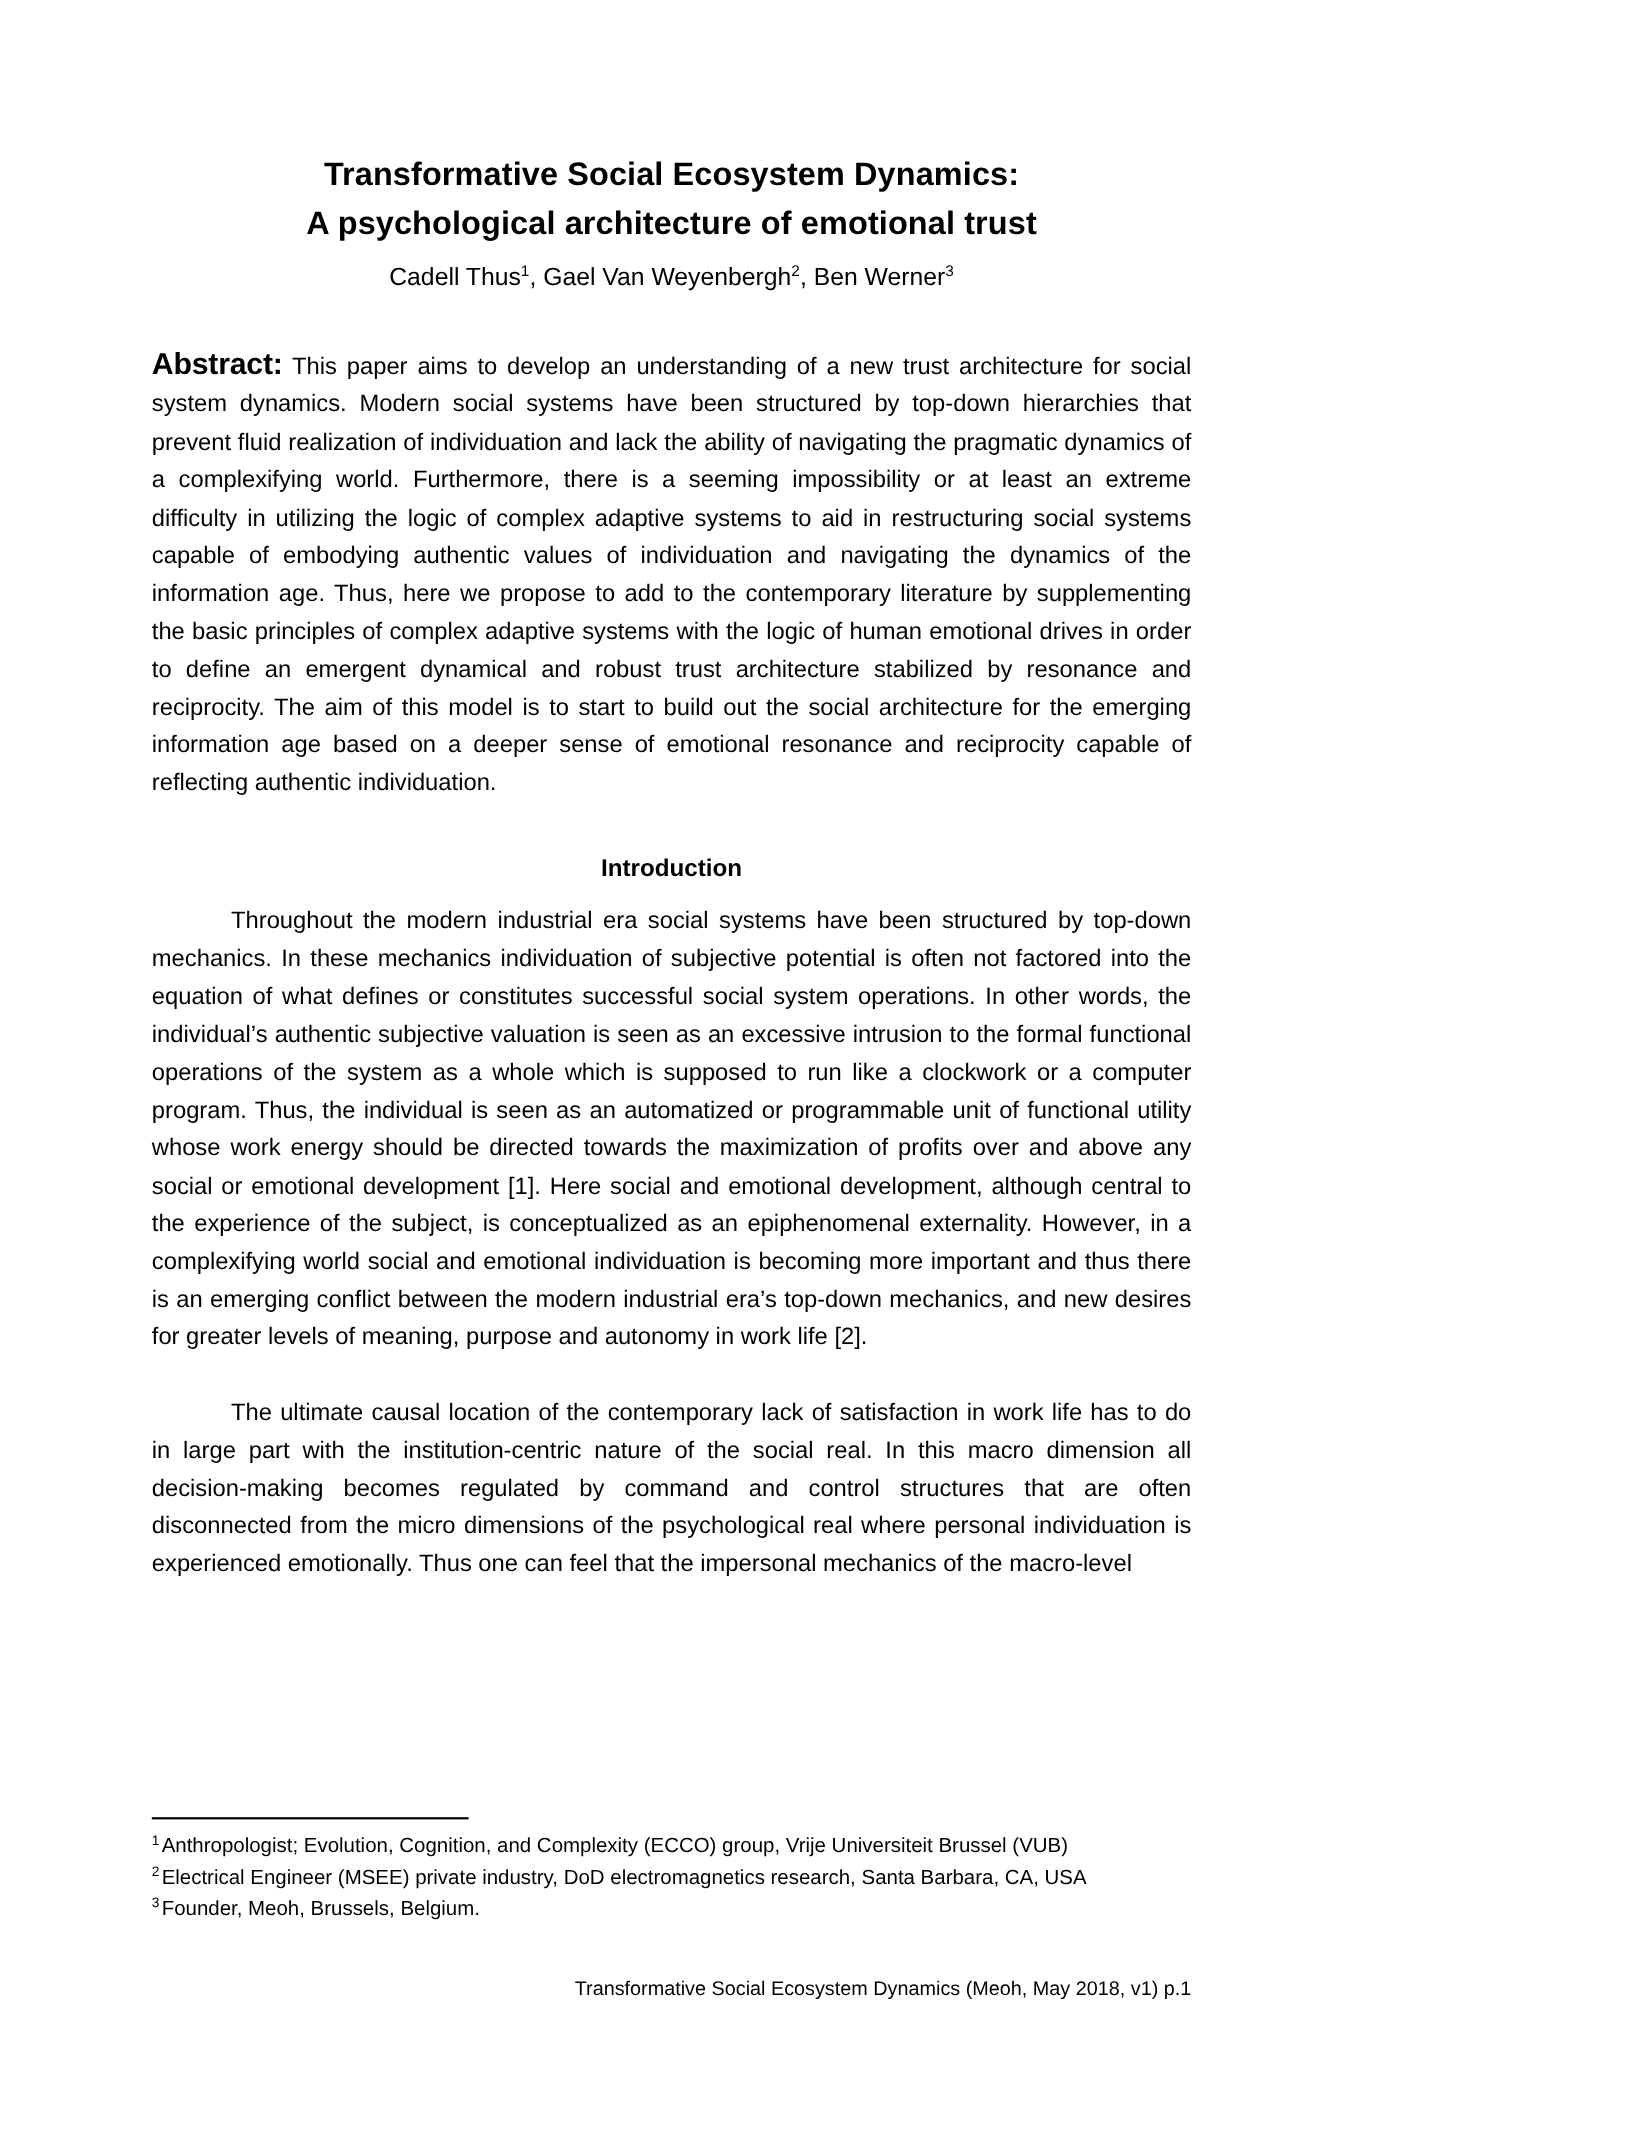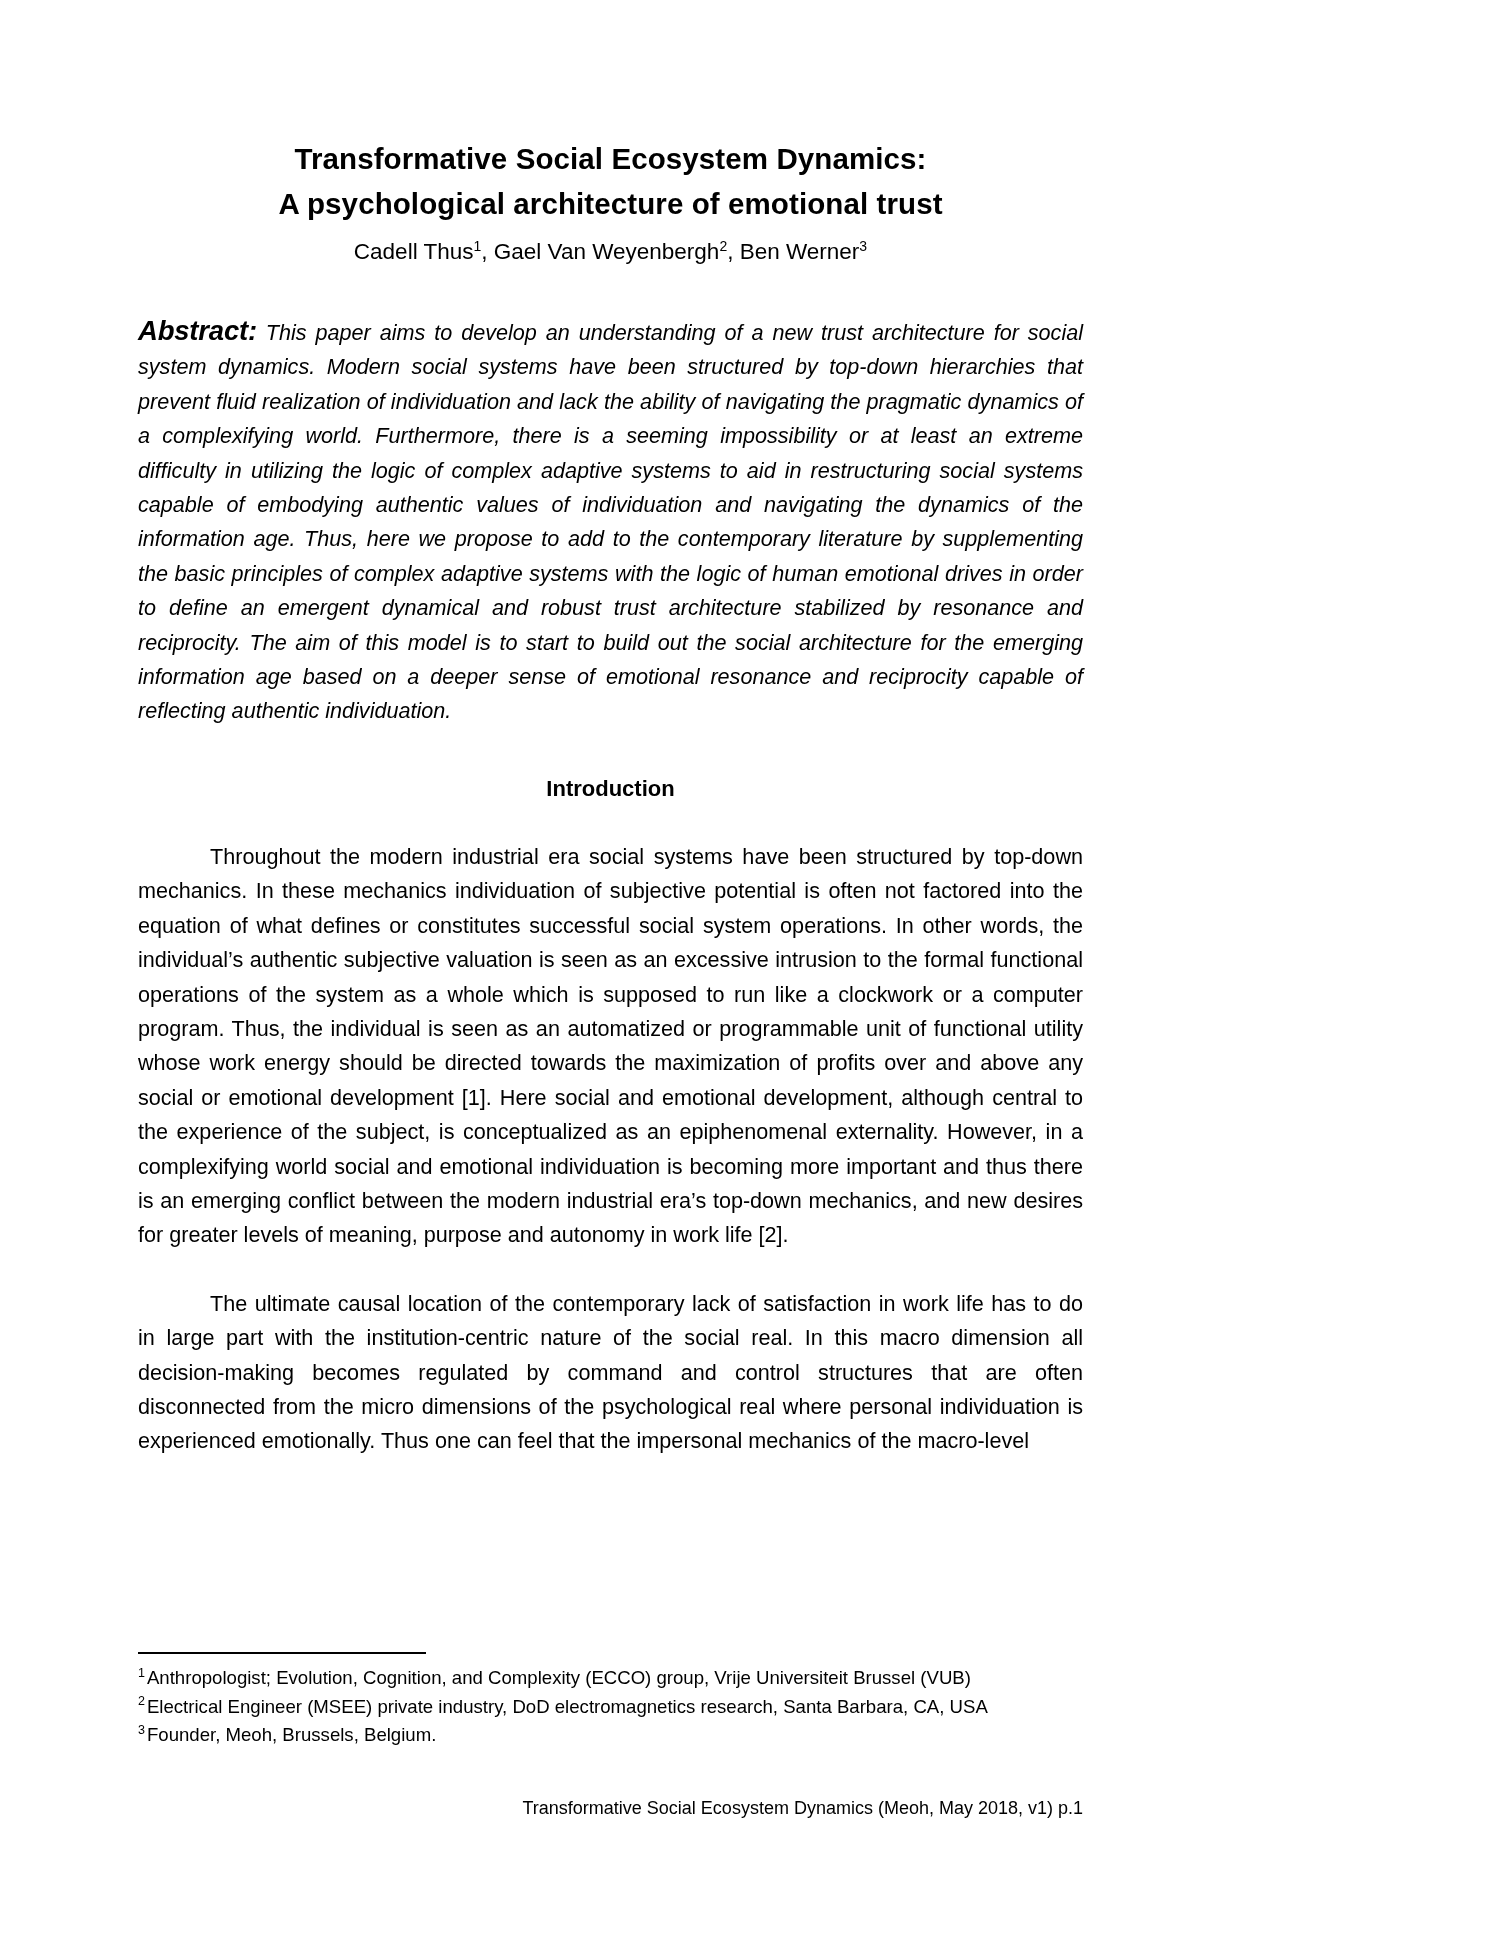--- a/index.html
+++ b/index.html
@@ -56,21 +56,20 @@
   }
 
   
   .abstract {
     margin-top: 47px;
     font-size: 21.6px;
     line-height: 34.4px;
     text-align: justify;
     text-justify: inter-word;
     hyphens: none;
-    font-style: italic;
   }
   .abstract-label {
     font-size: 27.5px;
     font-weight: bold;
     letter-spacing: -0.2px;
   }
 
   
   .section-heading {
     margin-top: 41px;
@@ -83,21 +82,21 @@
   
   .body-par {
     font-size: 21.6px;
     line-height: 34.4px;
     text-align: justify;
     text-justify: inter-word;
     text-indent: 72px;
     margin: 0;
   }
   .body-par.first {
-    margin-top: 32px;
+    margin-top: 12px;
   }
   .body-par.next {
     margin-top: 34px;
   }
 
   
   .footnote-area {
     position: absolute;
     left: 138px;
     top: 1652px;

